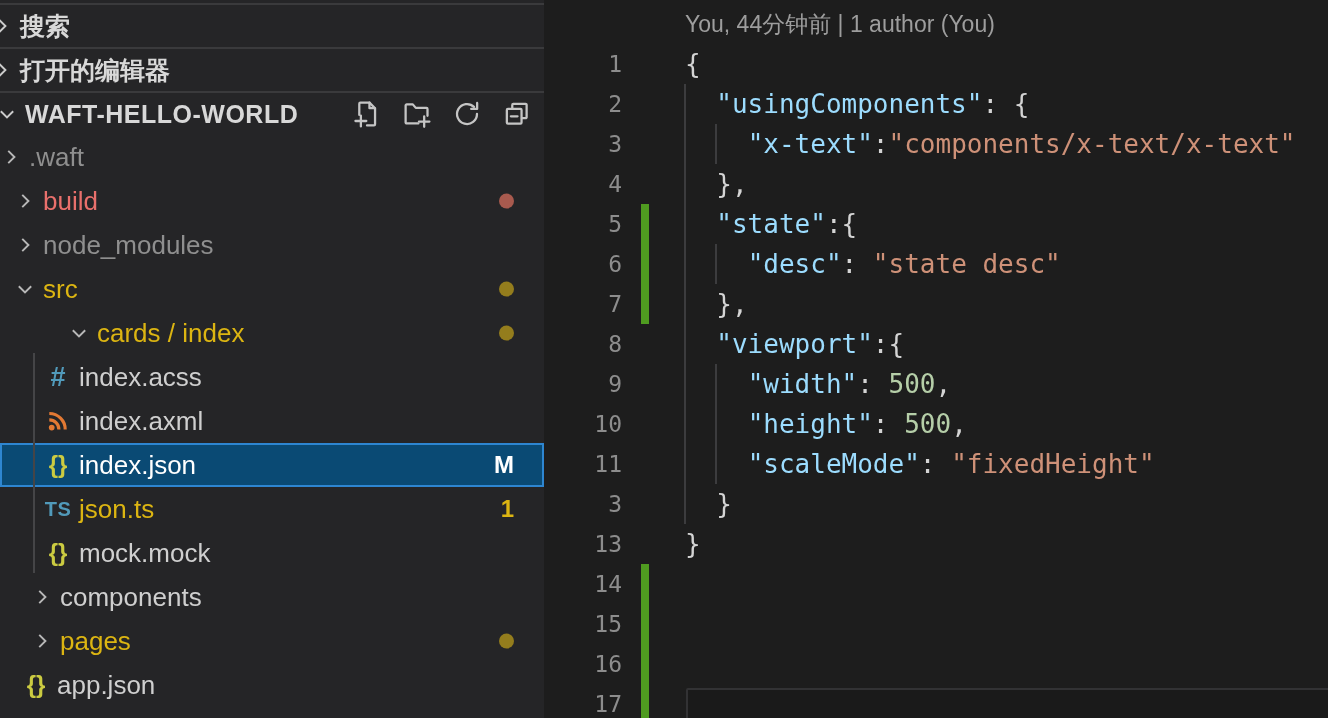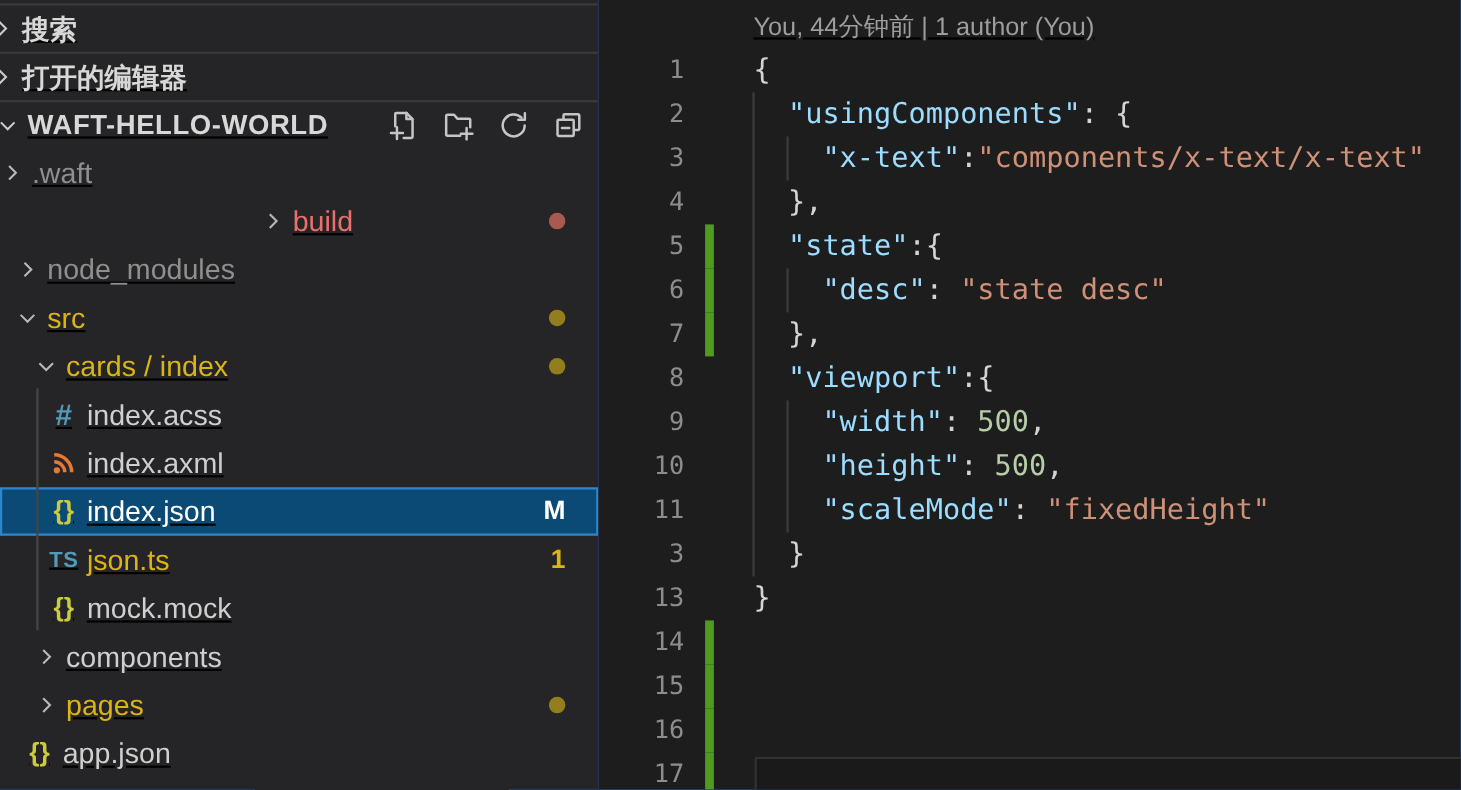--- a/index.html
+++ b/index.html
@@ -1,38 +1,38 @@
 <!DOCTYPE html>
 <html><head>
 <meta charset="utf-8">
 <style>
   html,body{margin:0;padding:0;background:#111;}
   .app{position:relative;width:1328px;height:718px;overflow:hidden;display:flex;
-       font-family:"Liberation Sans",sans-serif;background:#3b82f6;user-select:none;text-decoration:underline;}
+       font-family:"Liberation Sans",sans-serif;background:#eab308;user-select:none;}
 
   
   .sidebar{width:544px;flex:none;background:#252527;position:relative;padding-top:3px;box-sizing:border-box;overflow:hidden;}
   .section-header{height:44px;box-sizing:border-box;display:flex;align-items:center;
 romeu                border-top:2px solid #3a3a3c;color:#d8d8d8;font-weight:bold;font-size:25px;}
   .section-header{border-top:2px solid #3a3a3c;}
   .section-header .twist{margin-left:-9px;}
   .project-header .twist{margin-left:-4px;}
   .twist{width:22px;height:22px;flex:none;display:flex;align-items:center;justify-content:center;margin-right:7px;}
   .project-header{letter-spacing:.5px;}
   .hdr-spacer{flex:1;}
   .hdr-actions{display:flex;gap:20px;padding-right:12px;}
   .hdr-actions .act{width:30px;height:30px;display:flex;align-items:center;justify-content:center;cursor:pointer;border-radius:5px;}
 
   .tree{position:relative;}
   .tree-row{height:44px;display:flex;align-items:center;position:relative;font-size:26px;cursor:pointer;box-sizing:border-box;}
   .tree-row .label{white-space:nowrap;}
   .st-normal{color:#cfcfcf;}
   .st-ignored{color:#8f8f8f;}
   .st-modified{color:var(--git-modified);}
-  .st-error{color:var(--git-error);justify-content:center;}
+  .st-error{color:var(--git-error);}
   .tree-row.selected{background:var(--sel-bg);outline:2px solid var(--sel-border);outline-offset:-2px;}
   .tree-row.selected .label{color:#ffffff;}
   .file-ico{width:24px;flex:none;margin-right:9px;display:flex;align-items:center;justify-content:center;font-family:"Liberation Sans",sans-serif;}
   .fi-hash{color:var(--icon-blue);font-weight:bold;font-size:27px;}
   .fi-braces{color:var(--icon-yellow);font-weight:bold;font-size:24px;}
   .fi-ts{color:var(--icon-blue);font-weight:bold;font-size:20px;letter-spacing:.5px;}
   .row-badge{position:absolute;right:30px;top:50%;transform:translateY(-50%);}
   .dot{width:15px;height:15px;border-radius:50%;}
   .dot-modified{background:var(--dot-modified);}
   .dot-error{background:var(--dot-error);}
@@ -154,21 +154,21 @@
         </div>
         <div class="tree-row st-modified" style="padding-left: 14px;">
           <span class="twist">
             <svg width="22" height="22" viewBox="0 0 16 16" fill="none" stroke="#b8b8b8" stroke-width="1.4">
               <path d="M3.5 6l4.5 4.5L12.5 6"></path>
             </svg>
           </span>
           <span class="label">src</span>
           <span class="row-badge dot dot-modified"></span>
         </div>
-        <div class="tree-row st-modified" style="padding-left: 31px;">
+        <div class="tree-row st-modified" style="padding-left: 31px; margin-left: 37px;">
           <span class="twist">
             <svg width="22" height="22" viewBox="0 0 16 16" fill="none" stroke="#b8b8b8" stroke-width="1.4">
               <path d="M3.5 6l4.5 4.5L12.5 6"></path>
             </svg>
           </span>
           <span class="label">cards / index</span>
           <span class="row-badge dot dot-modified"></span>
         </div>
         <div class="tree-row st-normal" style="padding-left: 46px;">
           <span class="file-ico fi-hash">#</span>

